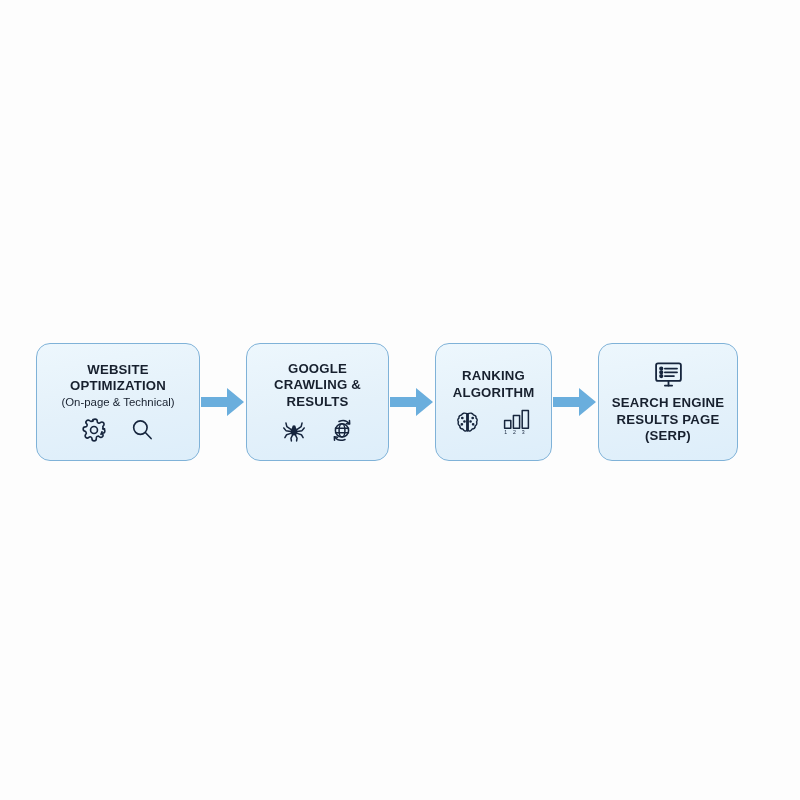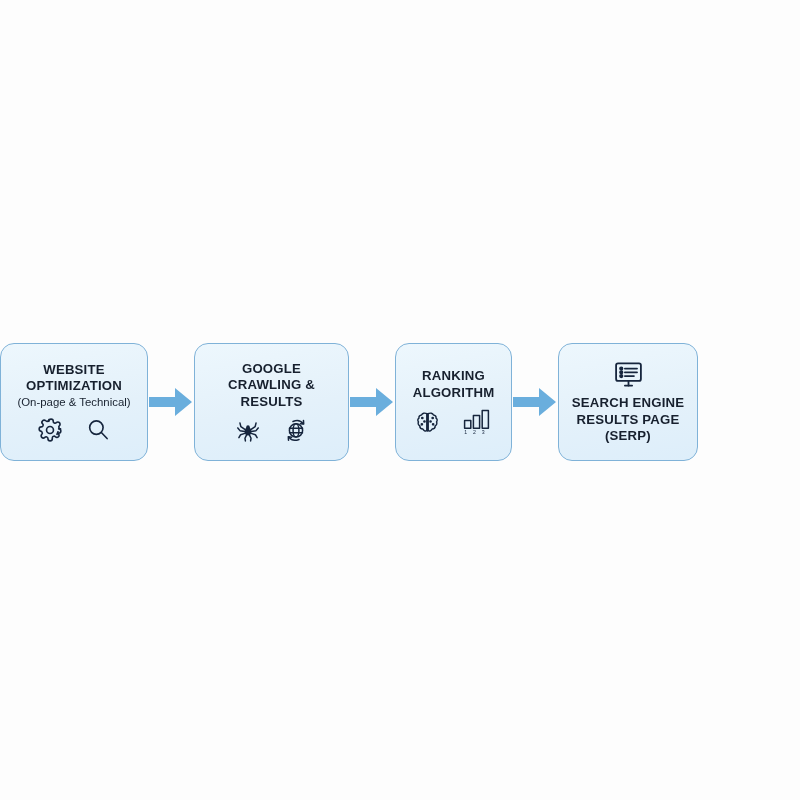--- a/index.html
+++ b/index.html
@@ -41,22 +41,22 @@
     height: 118px;
     border: 1.6px solid #7fb2d8;
     border-radius: 14px;
     background: linear-gradient(170deg, #edf7fd 0%, #e4f1fa 55%, #ddeefa 100%);
     display: flex;
     flex-direction: column;
     align-items: center;
     justify-content: center;
     position: relative;
   }
-  .node.n1 { width: 148px; }
-  .node.n2 { width: 155px; }
+  .node.n1 { width: 164px; margin-left: 36px; }
+  .node.n2 { width: 143px; }
   .node.n3 { width: 117px; }
   .node.n4 { width: 140px; }
 
   .node-text {
     display: flex;
     flex-direction: column;
     align-items: center;
     justify-content: center;
   }
 

